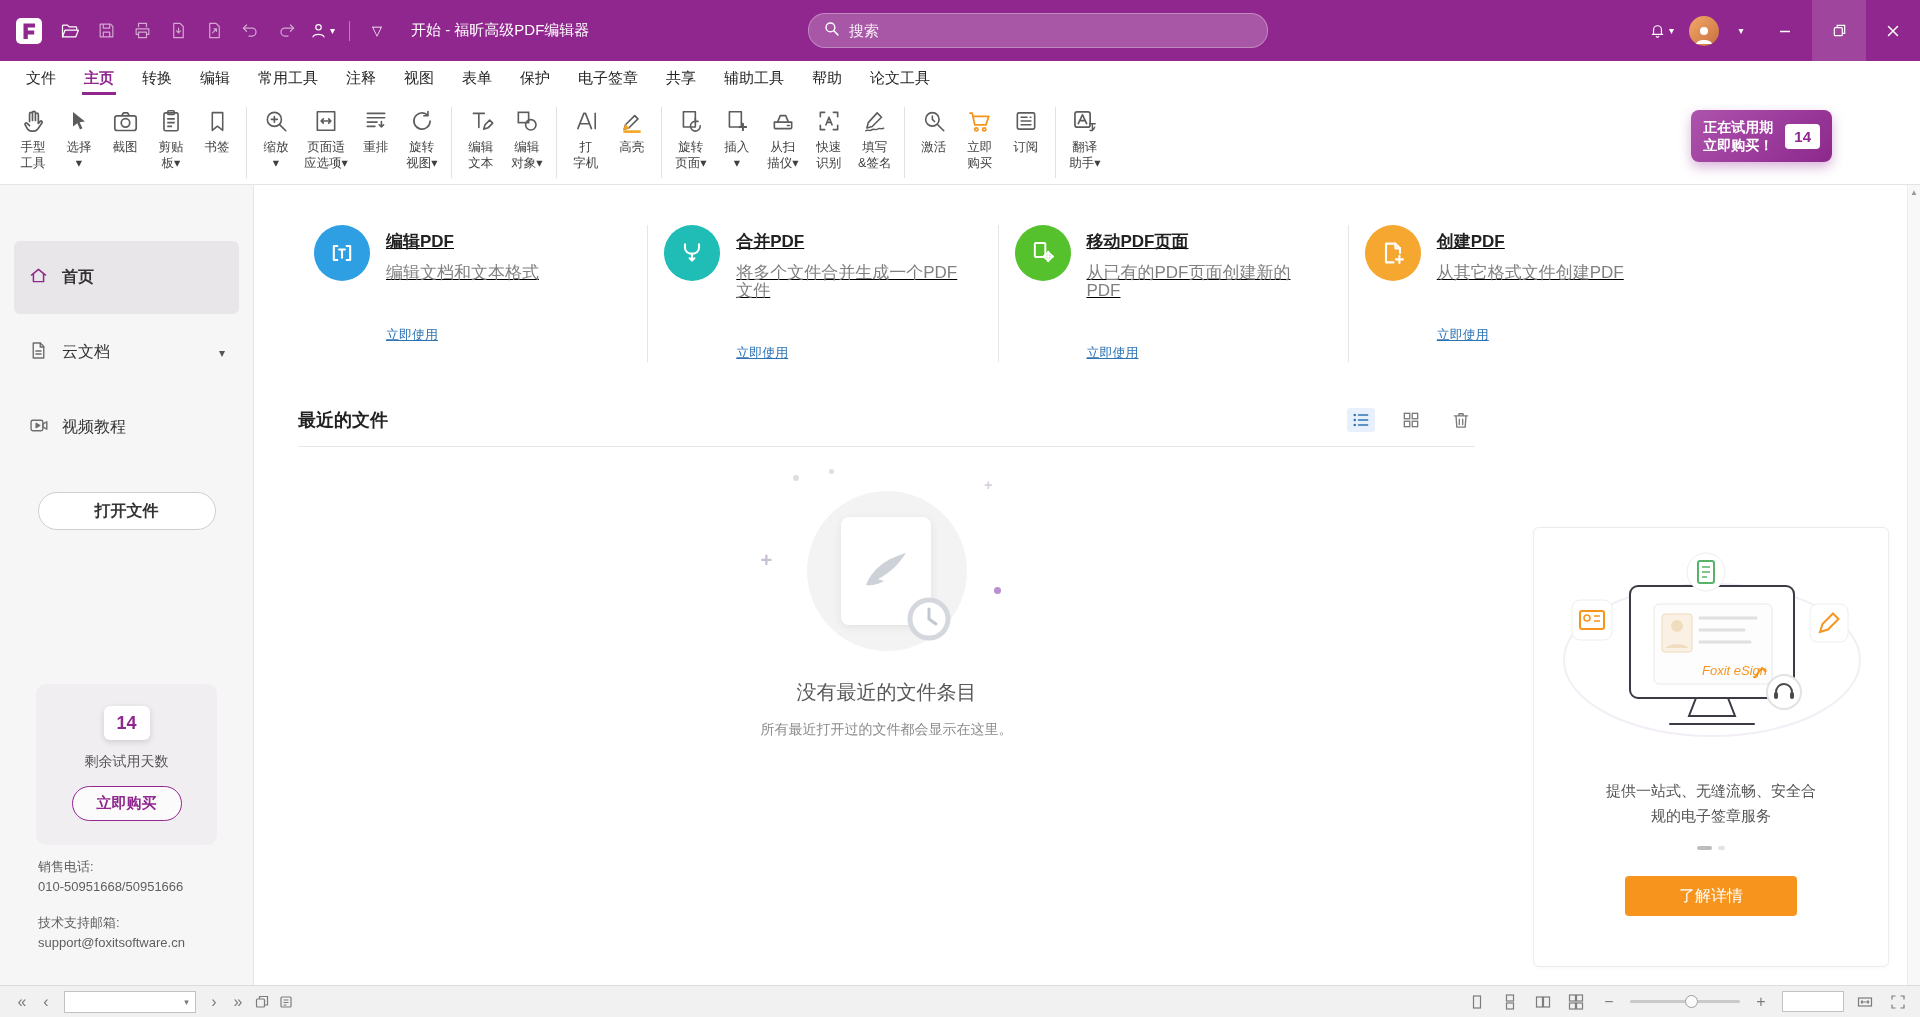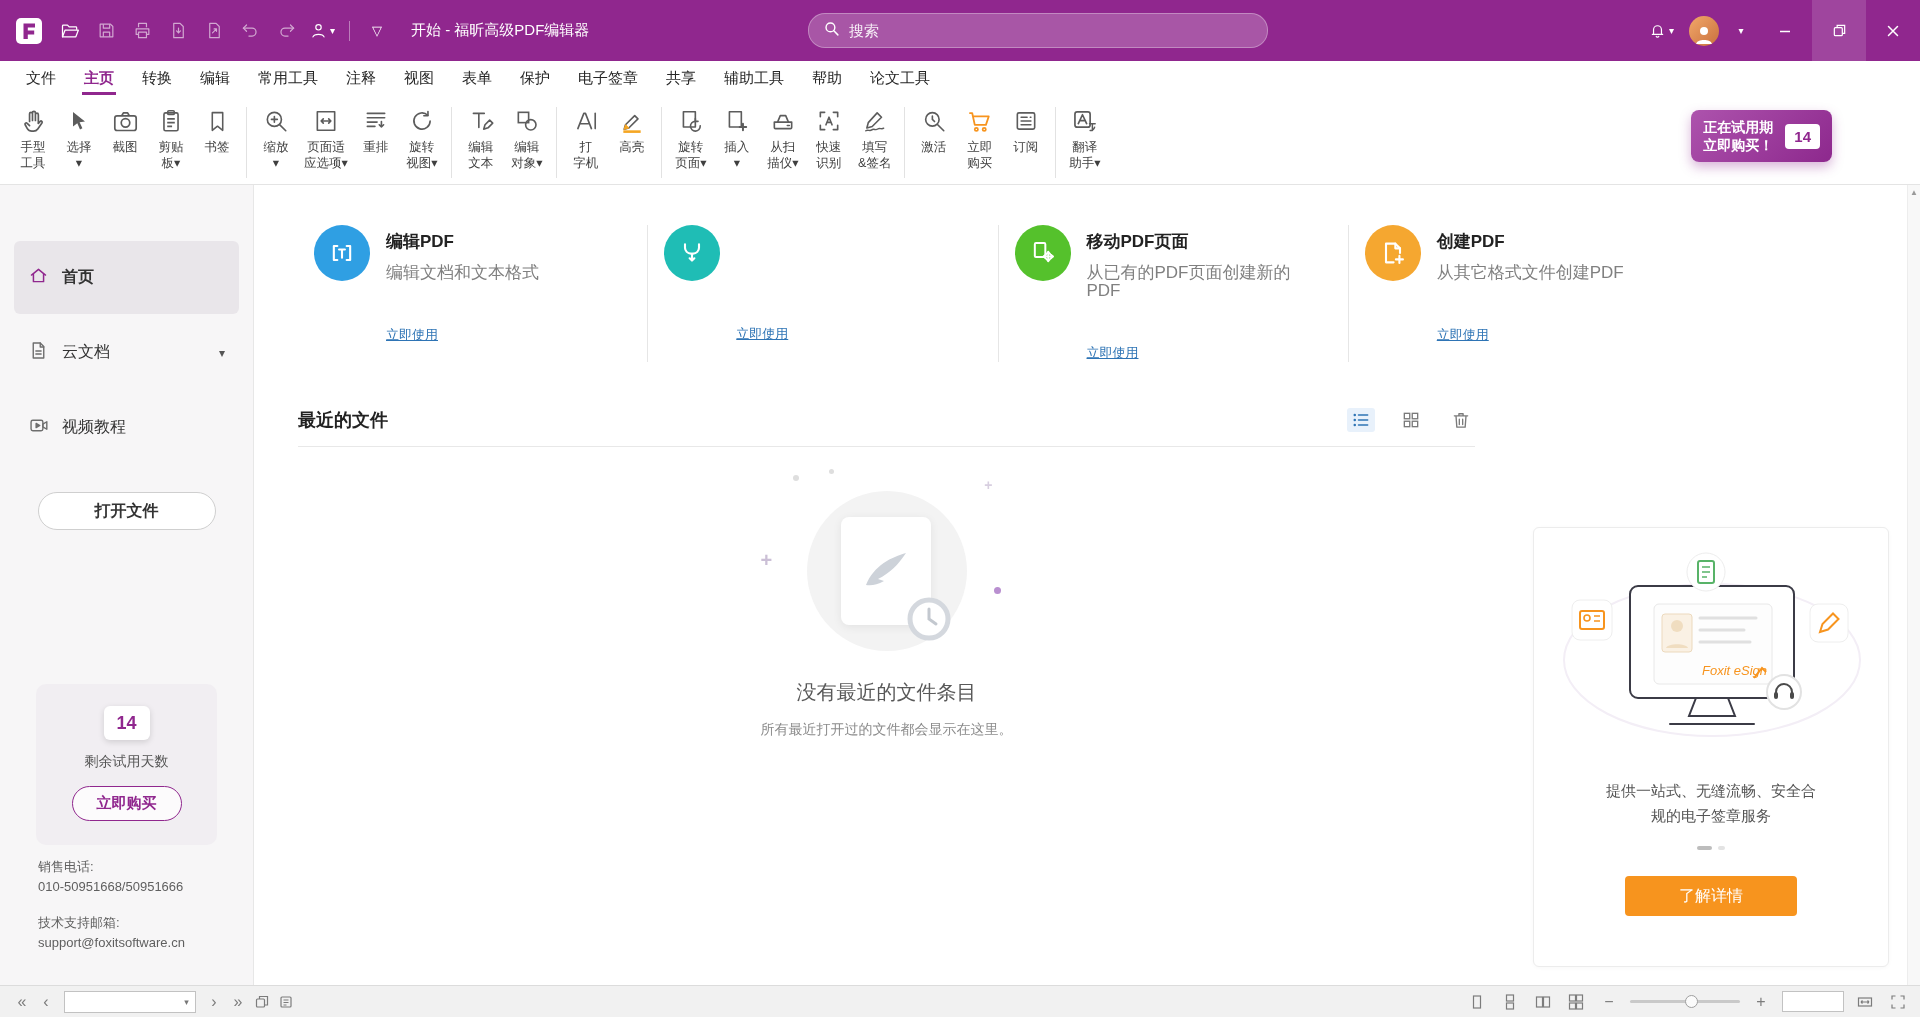--- a/index.html
+++ b/index.html
@@ -56,21 +56,21 @@
   .trial-buy { display:inline-block; border:1.5px solid #90278E; color:#90278E; background:#fcfbfc; font-size:15px; font-weight:700; border-radius:18px; padding:7px 24px; cursor:pointer; }
   .side-contact { position:absolute; left:38px; bottom:16px; font-size:13px; color:#5f5f5f; line-height:20px; }
   .side-contact .blk { margin-bottom:16px; }
 
   .content { flex:1; position:relative; background:#fff; padding:40px 60px 0 44px; }
 
   .tools-title-row { display:flex; align-items:baseline; gap:8px; margin-top:16px; margin-bottom:26px; }
   .tools-title { font-size:18px; font-weight:700; color:#222; }
   .tools-subtitle { font-size:13px; color:#999; }
   .tool-cards { display:flex; width:1400px; }
-  .tool-card { flex:1; padding:0 24px 0 16px; }
+  .tool-card { flex:1; padding:0 24px 0 16px;text-decoration:underline; }
   .tool-card + .tool-card { border-left:1px solid #e6e6e6; }
   .tc-top { display:flex; gap:16px; }
   .tc-icon { width:56px; height:56px; border-radius:50%; flex:0 0 56px; display:flex; align-items:center; justify-content:center; }
   .c-blue{background:#2F9FE3;} .c-teal{background:#1FBDB5;} .c-green{background:#55C12C;} .c-orange{background:#F5A730;}
   .tc-title { font-size:17px; font-weight:700; color:#222; margin:5px 0 11px; }
   .tc-desc { font-size:17px; color:#808080; line-height:18px; }
   .tc-link { display:inline-block; margin:44px 0 0 72px; font-size:13px; color:#2E74B5; text-decoration:underline; cursor:pointer; }
 
   .recent { margin-top:46px; width:1177px; }
   .recent-header { display:flex; align-items:center; border-bottom:1px solid #e8e8e8; padding-bottom:14px; }
@@ -686,20 +686,24 @@
         <div class="tool-card">
           <div class="tc-top">
             <span class="tc-icon c-teal">
               <svg width="28" height="28" viewBox="0 0 24 24">
                   <g fill="none" stroke="#fff" stroke-width="1.8" stroke-linecap="round" stroke-linejoin="round">
                     <path d="M6 4.5v3a5 5 0 0 0 5 5M18 4.5v3a5 5 0 0 1-5 5"></path>
                     <path d="M12 12.5v6M10 16.5l2 2 2-2"></path>
                   </g>
                 </svg>
             </span>
+            <div>
+              <div class="tc-title">合并PDF</div>
+              <div class="tc-desc">将多个文件合并生成一个PDF文件</div>
+            </div>
           </div>
           <span class="tc-link">立即使用</span>
         </div>
 
         <div class="tool-card">
           <div class="tc-top">
             <span class="tc-icon c-green">
               <svg width="28" height="28" viewBox="0 0 24 24">
                   <g fill="none" stroke="#fff" stroke-width="1.7" stroke-linecap="round" stroke-linejoin="round">
                     <rect x="5" y="3.5" width="9" height="12" rx="1"></rect>

